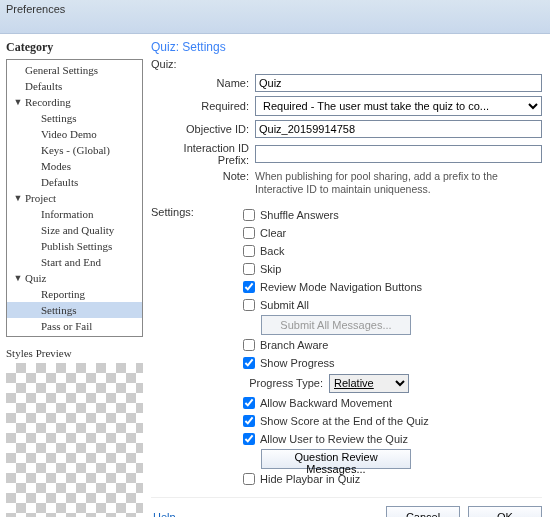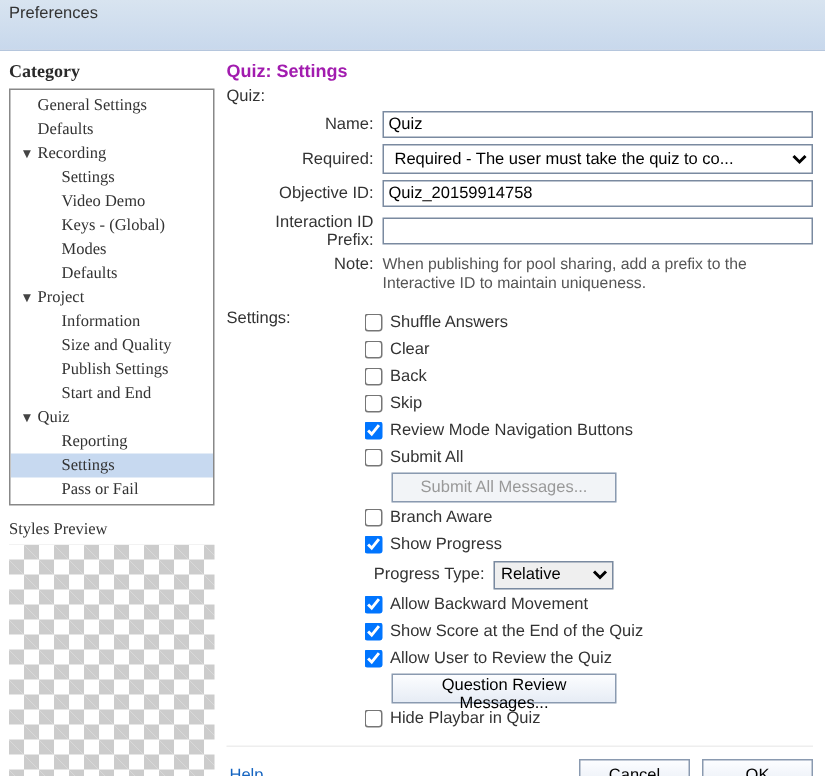--- a/index.html
+++ b/index.html
@@ -78,22 +78,22 @@
     background-color: #fff;
   }
   
   .panel {
     flex: 1;
     display: flex;
     flex-direction: column;
     padding: 6px 8px 4px 6px;
   }
   .panel-title {
-    font-weight: bold;
-    color: #a21caf;
+    font-weight: normal;
+    color: #3b82f6;
     font-size: 12px;
     padding-bottom: 4px;
   }
   .form {
     flex: 1;
     overflow: hidden;
   }
   .row {
     display: flex;
     align-items: center;
@@ -131,20 +131,21 @@
   }
   .chk-row input[type="checkbox"] {
     margin: 0 5px 0 0;
     width: 12px; height: 12px;
   }
   .sub-row { display:flex; align-items:center; height: 22px; }
   .sub-lbl { width: 86px; text-align: right; padding-right: 6px; color:#333; }
   select.small {
     height: 19px; font-size: 11px; border:1px solid #7a8aa0;
     width: 80px;
+    text-decoration: underline;
   }
   button.msg-btn {
     height: 20px;
     width: 150px;
     font-size: 11px;
     border: 1px solid #8a9ab0;
     background: linear-gradient(to bottom,#fcfdff,#e6ecf5);
     cursor: pointer;
     margin-left: 18px;
   }

